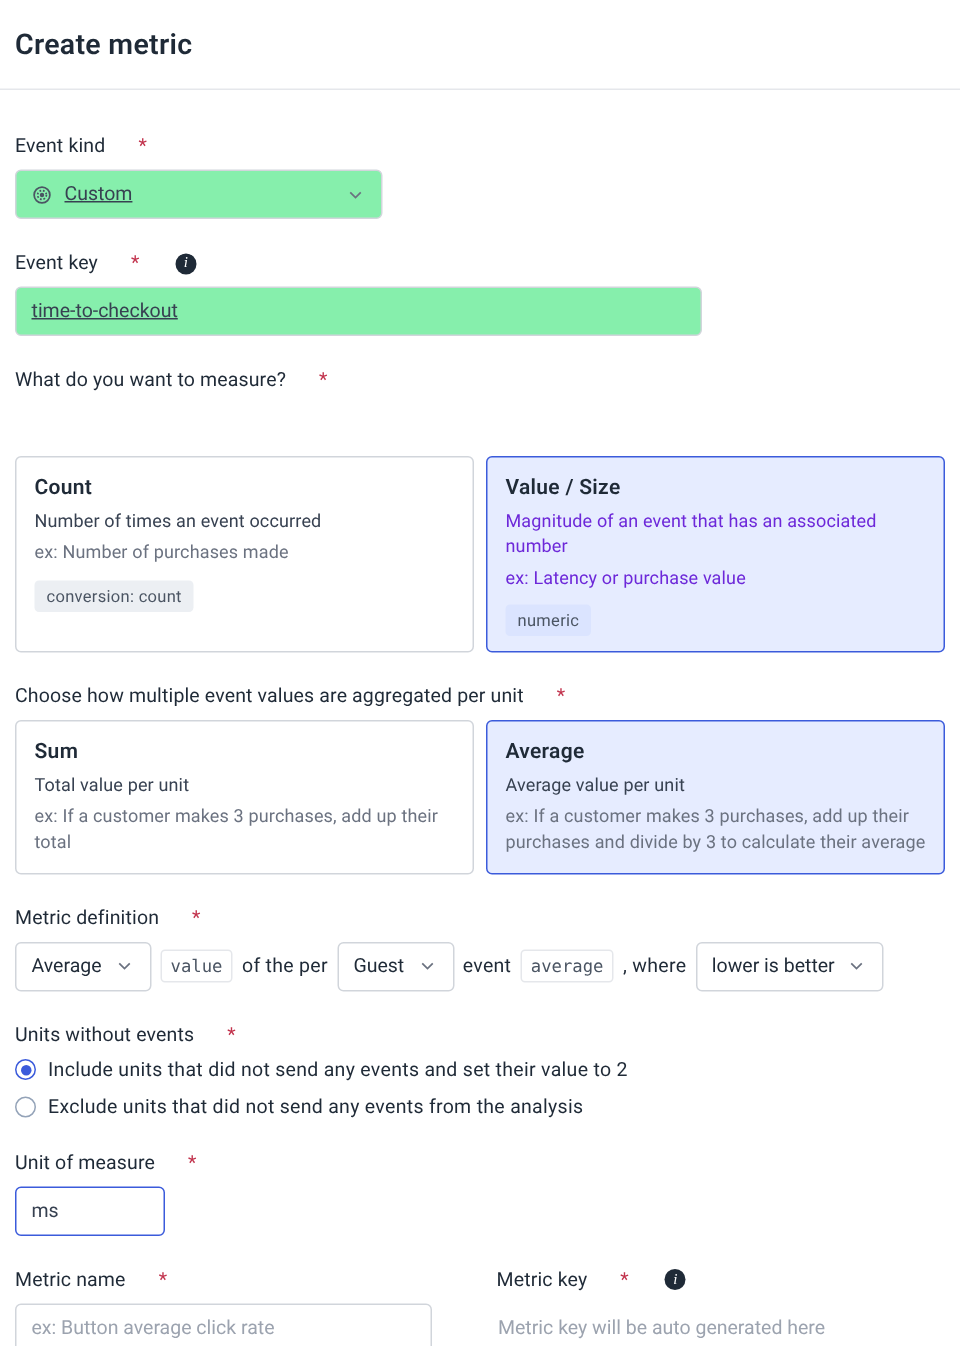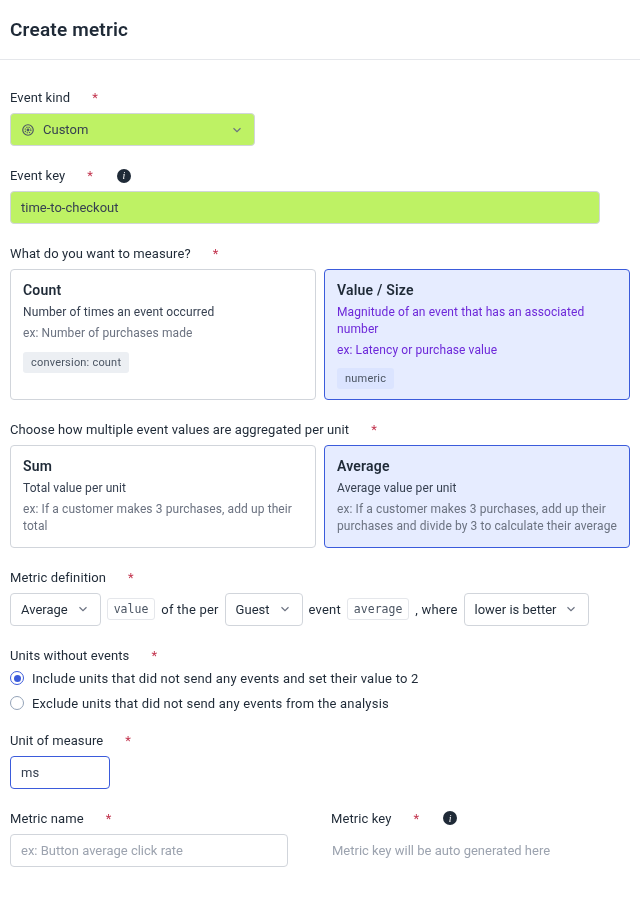--- a/index.html
+++ b/index.html
@@ -41,45 +41,47 @@
     color: #fff;
     font-size: 10px;
     align-items: center; justify-content: center;
     font-family: Georgia, serif;
     font-style: italic;
     margin-left: 4px;
   }
   .select, .text-input {
     border: 1px solid #d1d5db;
     border-radius: 4px;
-    background: #bef264;
+    background: #86efac;
     padding: 8px 10px;
     font-size: 13px;
     color: #374151;
     display: flex;
     align-items: center;
+    text-decoration: underline;
   }
   .select {
     justify-content: space-between;
     width: 245px;
     cursor: pointer;
   }
   .select .left { display: flex; align-items: center; gap: 8px; }
   .chev { width: 14px; height: 14px; flex-shrink: 0; }
   .target-icon { width: 14px; height: 14px; flex-shrink: 0; }
-  .text-input { width: 590px; }
+  .text-input { width: 458px; }
   .section { margin-bottom: 22px; }
   .cards-row { display: flex; gap: 8px; }
   .card {
     border: 1px solid #d1d5db;
     border-radius: 4px;
     padding: 12px 12px 10px 12px;
     flex: 1;
     background: #fff;
     cursor: pointer;
+    margin-top: 35px;
   }
   .card.selected {
     border: 1.5px solid #3b5bdb;
     background: #e6ecff;
   }
   .card-title { font-weight: 600; font-size: 14px; margin-bottom: 6px; letter-spacing: 0.2px; }
   .card-desc { font-size: 12px; color: #374151; margin-bottom: 4px; line-height: 1.4; letter-spacing: 0.1px; }
   .card-ex { font-size: 12px; color: #6b7280; margin-bottom: 10px; line-height: 1.4; letter-spacing: 0.1px; }
   .pill {
     display: inline-block;

